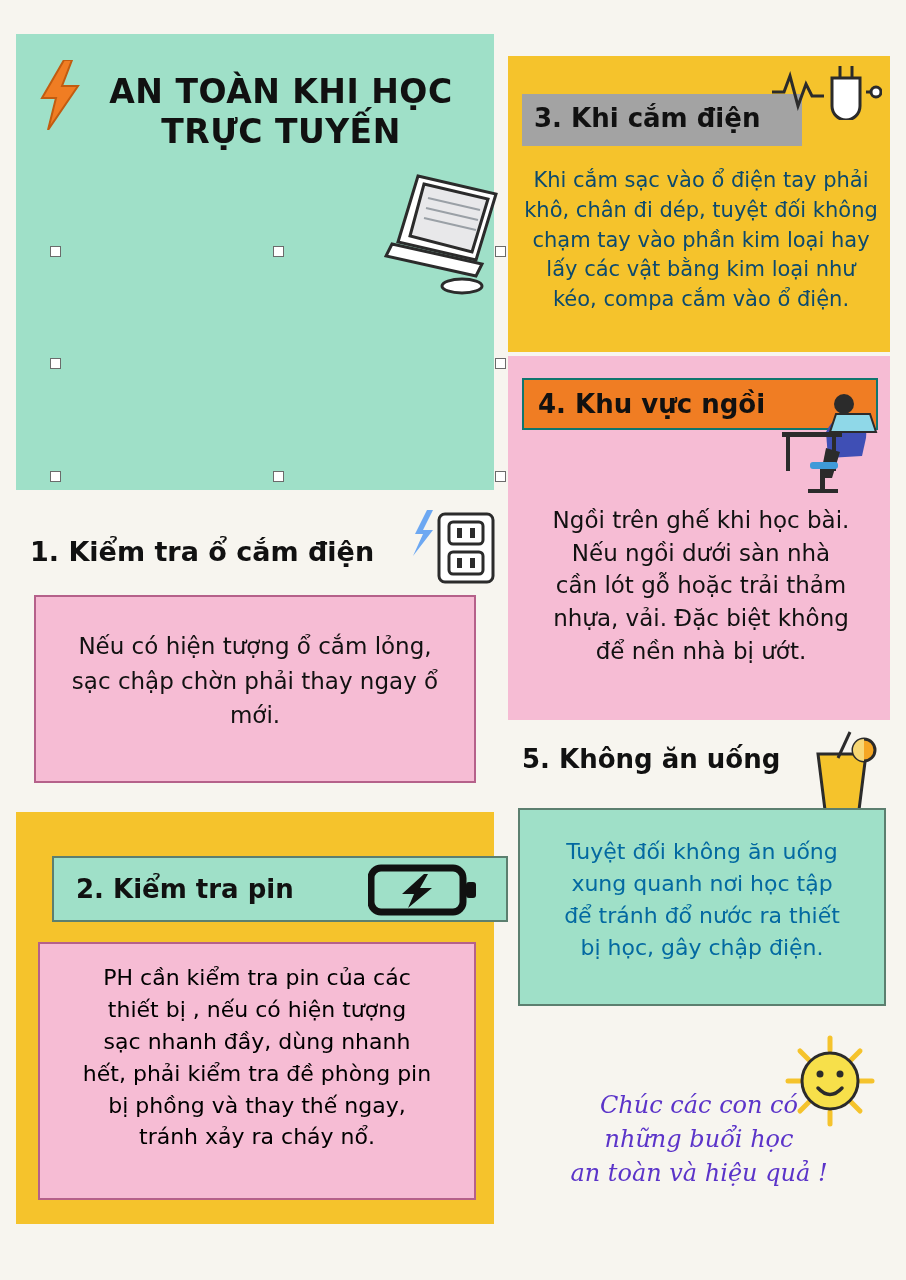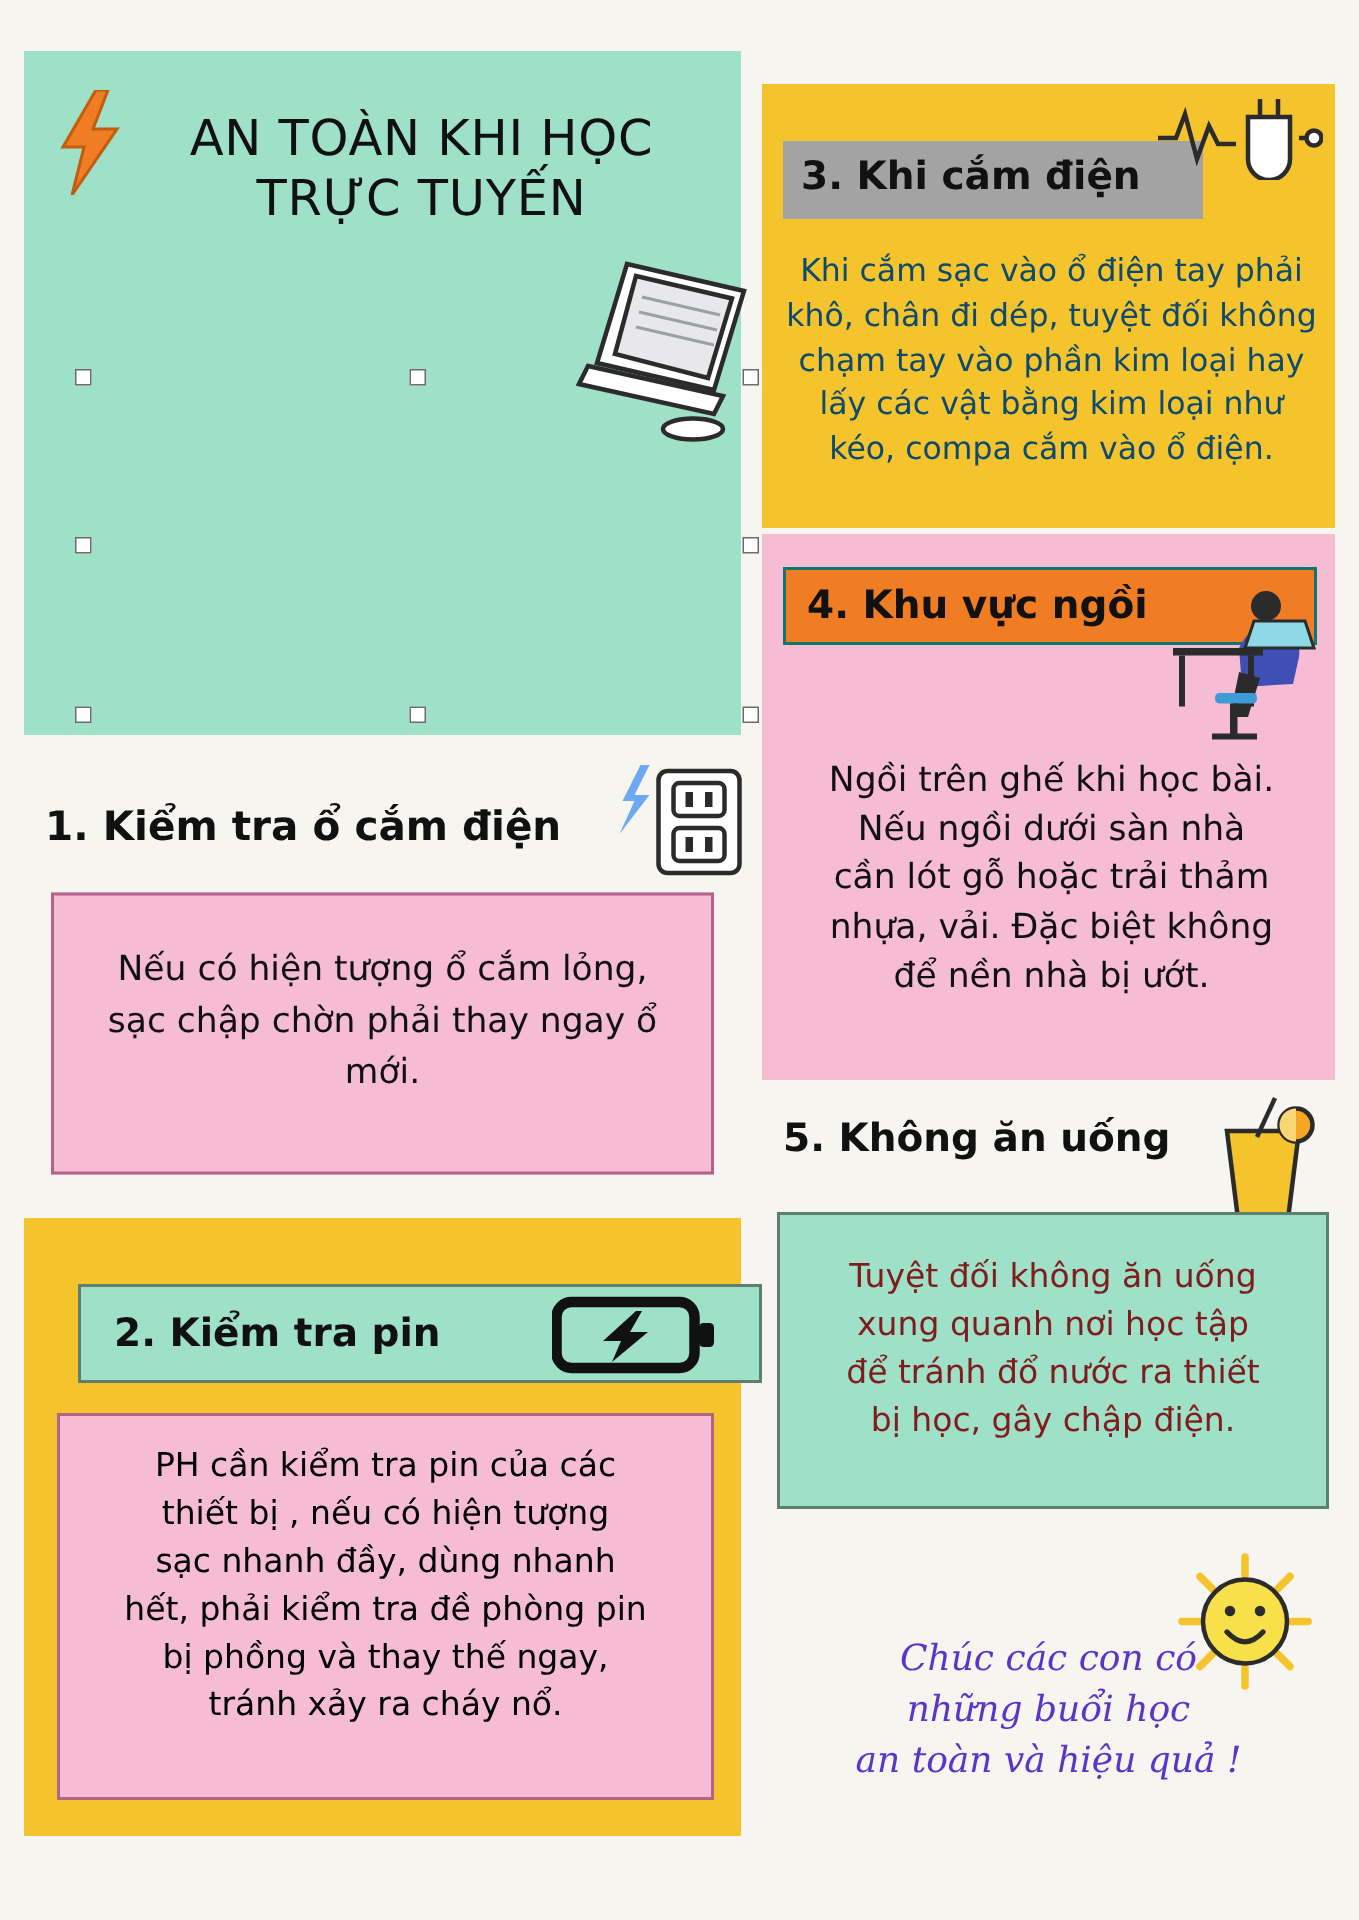--- a/index.html
+++ b/index.html
@@ -31,21 +31,21 @@
     width: 478px;
     height: 456px;
     background: #9fe0c8;
   }
   #header-title {
     position: absolute;
     left: 70px;
     top: 38px;
     width: 390px;
     text-align: center;
-    font-weight: 400;
+    font-weight: 700;
     font-size: 33px;
     line-height: 1.22;
     letter-spacing: 0.5px;
     color: #111111;
     white-space: pre-line;
   }
   #bolt-icon {
     position: absolute;
     left: 22px;
     top: 26px;
@@ -315,21 +315,21 @@
     box-sizing: border-box;
   }
   #item5-body {
     position: absolute;
     left: 18px;
     right: 18px;
     top: 26px;
     text-align: center;
     font-size: 22px;
     line-height: 1.45;
-    color: #7f1d1d;
+    color: #0369a1;
     white-space: pre-line;
   }
 
   
   #footer-panel {
     left: 508px;
     top: 1020px;
     width: 382px;
     height: 210px;
     background: #f7f5ef;

